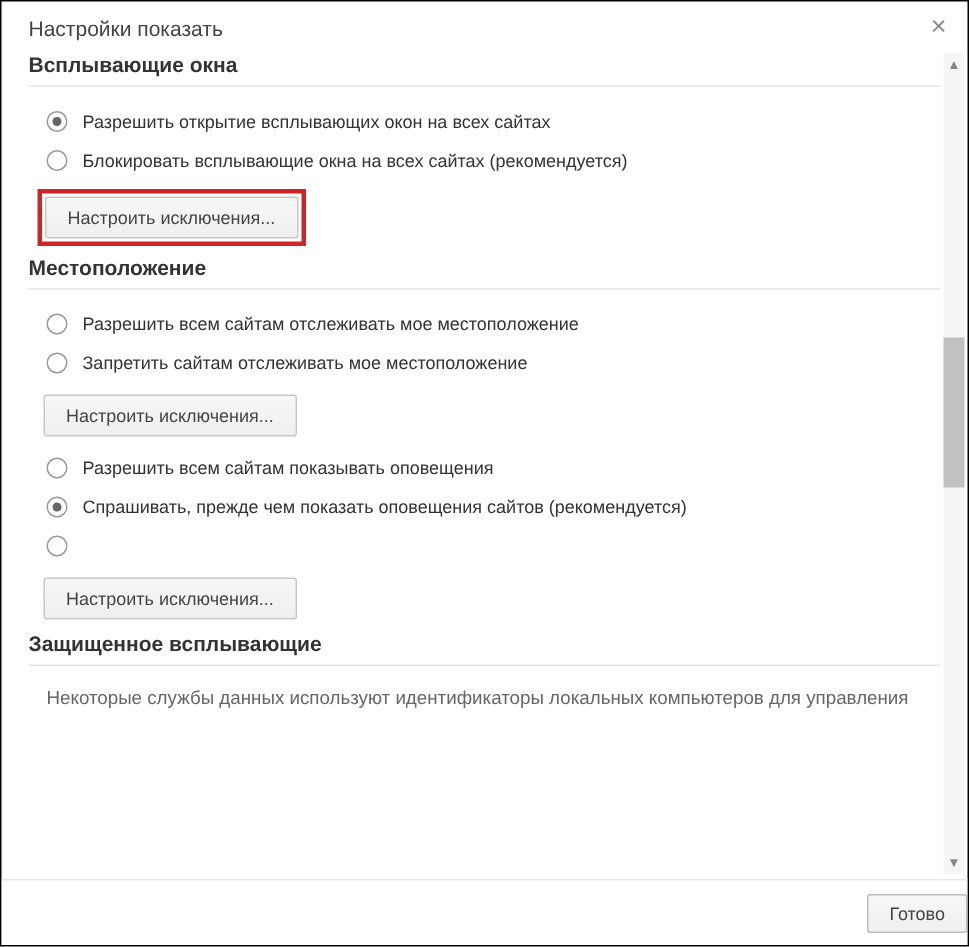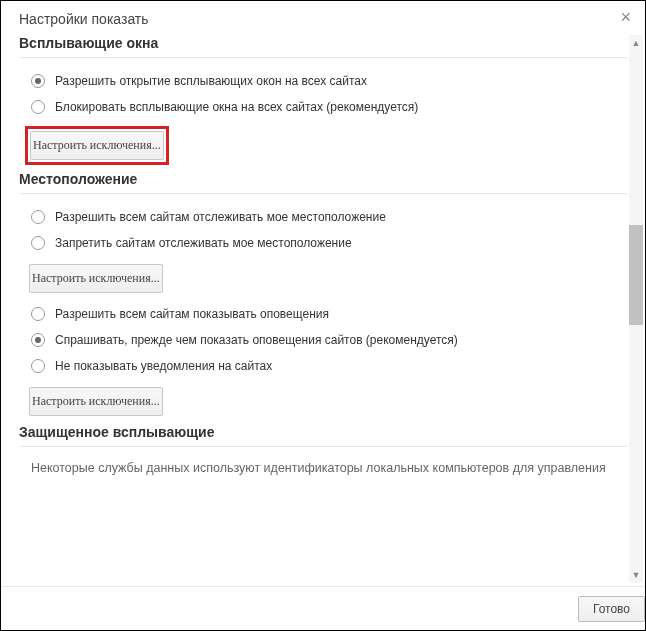--- a/index.html
+++ b/index.html
@@ -105,28 +105,27 @@
       background: #666;
       border-radius: 50%;
       display: block;
     }
     .radio-label {
       color: #333;
       font-size: 12px;
     }
     .exceptions-btn {
       margin: 8px 0 8px 10px;
-      padding: 6px 2px;
+      padding: 6px 14px;
       font-size: 12px;
       color: #444;
       background: linear-gradient(#f7f7f7, #efefef);
       border: 1px solid #c8c8c8;
       border-radius: 2px;
       cursor: pointer;
-      font-family: Liberation Serif, serif;
     }
     .highlighted {
       border: 3px solid #d22424;
       display: inline-block;
       padding: 2px;
       margin: 6px 0 6px 6px;
     }
     .highlighted .exceptions-btn {
       margin: 0;
     }
@@ -208,21 +207,20 @@
         <span class="radio-label">Разрешить всем сайтам показывать оповещения</span>
       </div>
 
       <div class="radio-row">
         <span class="radio-circle selected"></span>
         <span class="radio-label">Спрашивать, прежде чем показать оповещения сайтов (рекомендуется)</span>
       </div>
 
       <div class="radio-row">
         <span class="radio-circle"></span>
-        <span class="radio-label">Не показывать уведомления на сайтах</span>
       </div>
 
       <button class="exceptions-btn">Настроить исключения...</button>
     </div>
 
     <div class="section">
       <div class="section-title">Защищенное всплывающие</div>
       <div class="description-text">Некоторые службы данных используют идентификаторы локальных компьютеров для управления</div>
     </div>
 

